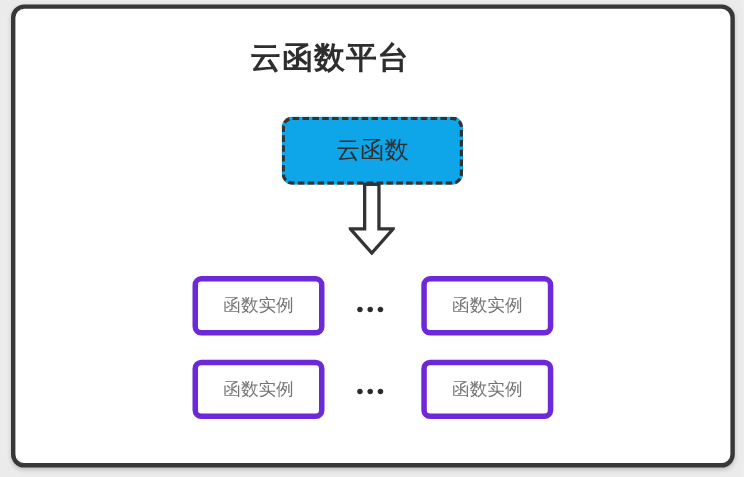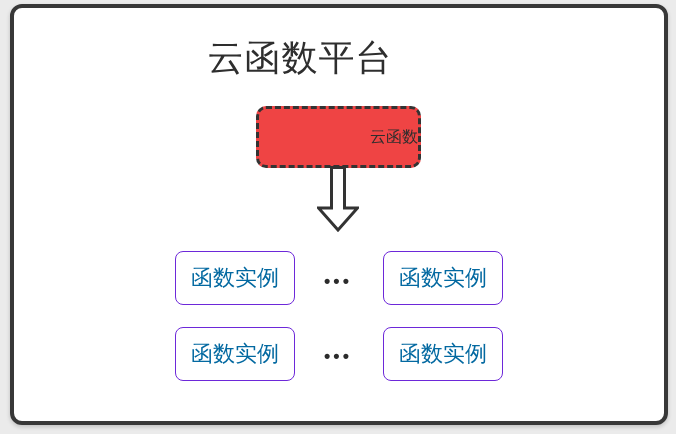--- a/index.html
+++ b/index.html
@@ -26,61 +26,61 @@
     border: 4px solid #383838;
     border-radius: 12px;
     box-shadow: 0 2px 4px rgba(0,0,0,0.18);
   }
   .title {
     position: absolute;
     left: 0;
     top: 34px;
     width: 600px;
     text-align: center;
-    font-size: 36px;
-    font-weight: normal;
+    font-size: 28px;
+    font-weight: bold;
     color: #2e2e2e;
     letter-spacing: 1px;
   }
   .cloud-box {
     position: absolute;
     left: 256px;
     top: 106px;
     width: 165px;
     height: 62px;
     box-sizing: border-box;
     border: 3px dashed #333333;
     border-radius: 10px;
-    background: #ef4444;
+    background: #0ea5e9;
     display: flex;
     align-items: center;
-    justify-content: flex-end;
-    font-size: 16px;
+    justify-content: center;
+    font-size: 22px;
     color: #2e2e2e;
   }
   .arrow-svg {
     position: absolute;
     left: 317px;
     top: 166px;
     width: 42px;
     height: 66px;
   }
   .inst-box {
     position: absolute;
     width: 120px;
     height: 54px;
     box-sizing: border-box;
-    border: 1px solid #6d28d9;
+    border: 5px solid #6d28d9;
     border-radius: 8px;
     background: #ffffff;
     display: flex;
     align-items: center;
     justify-content: center;
-    font-size: 22px;
-    color: #0369a1;
+    font-size: 16px;
+    color: #737373;
   }
   .inst-r1 { top: 251px; }
   .inst-r2 { top: 327px; }
   .inst-left  { left: 175px; }
   .inst-right { left: 383px; }
   .dots {
     position: absolute;
     left: 307px;
     width: 62px;
     height: 20px;

